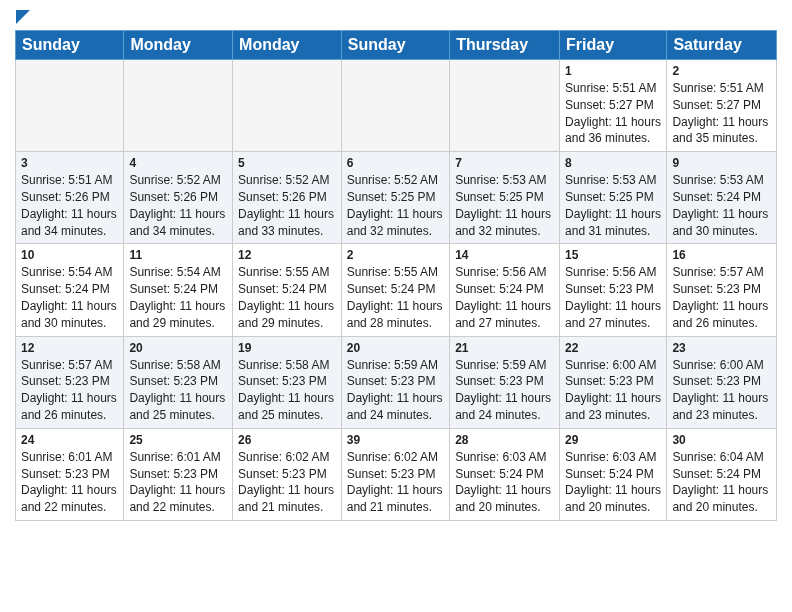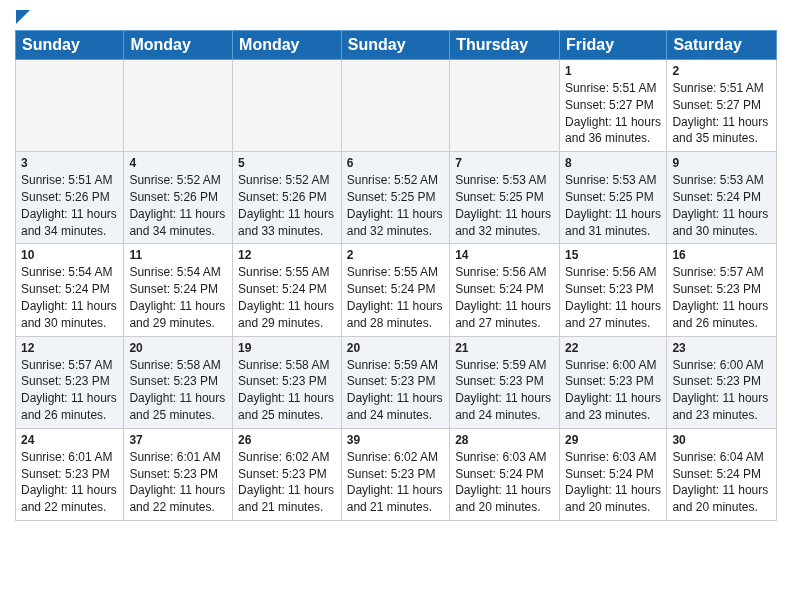--- a/index.html
+++ b/index.html
@@ -241,21 +241,21 @@
             <span class="day-number">23</span>
             <div class="day-info">Sunrise: 6:00 AM<br>Sunset: 5:23 PM<br>Daylight: 11 hours<br>and 23 minutes.</div>
           </td>
         </tr>
         <tr>
           <td>
             <span class="day-number">24</span>
             <div class="day-info">Sunrise: 6:01 AM<br>Sunset: 5:23 PM<br>Daylight: 11 hours<br>and 22 minutes.</div>
           </td>
           <td>
-            <span class="day-number">37</span>
+            <span class="day-number">25</span>
             <div class="day-info">Sunrise: 6:01 AM<br>Sunset: 5:23 PM<br>Daylight: 11 hours<br>and 22 minutes.</div>
           </td>
           <td>
             <span class="day-number">26</span>
             <div class="day-info">Sunrise: 6:02 AM<br>Sunset: 5:23 PM<br>Daylight: 11 hours<br>and 21 minutes.</div>
           </td>
           <td>
             <span class="day-number">39</span>
             <div class="day-info">Sunrise: 6:02 AM<br>Sunset: 5:23 PM<br>Daylight: 11 hours<br>and 21 minutes.</div>
           </td>

